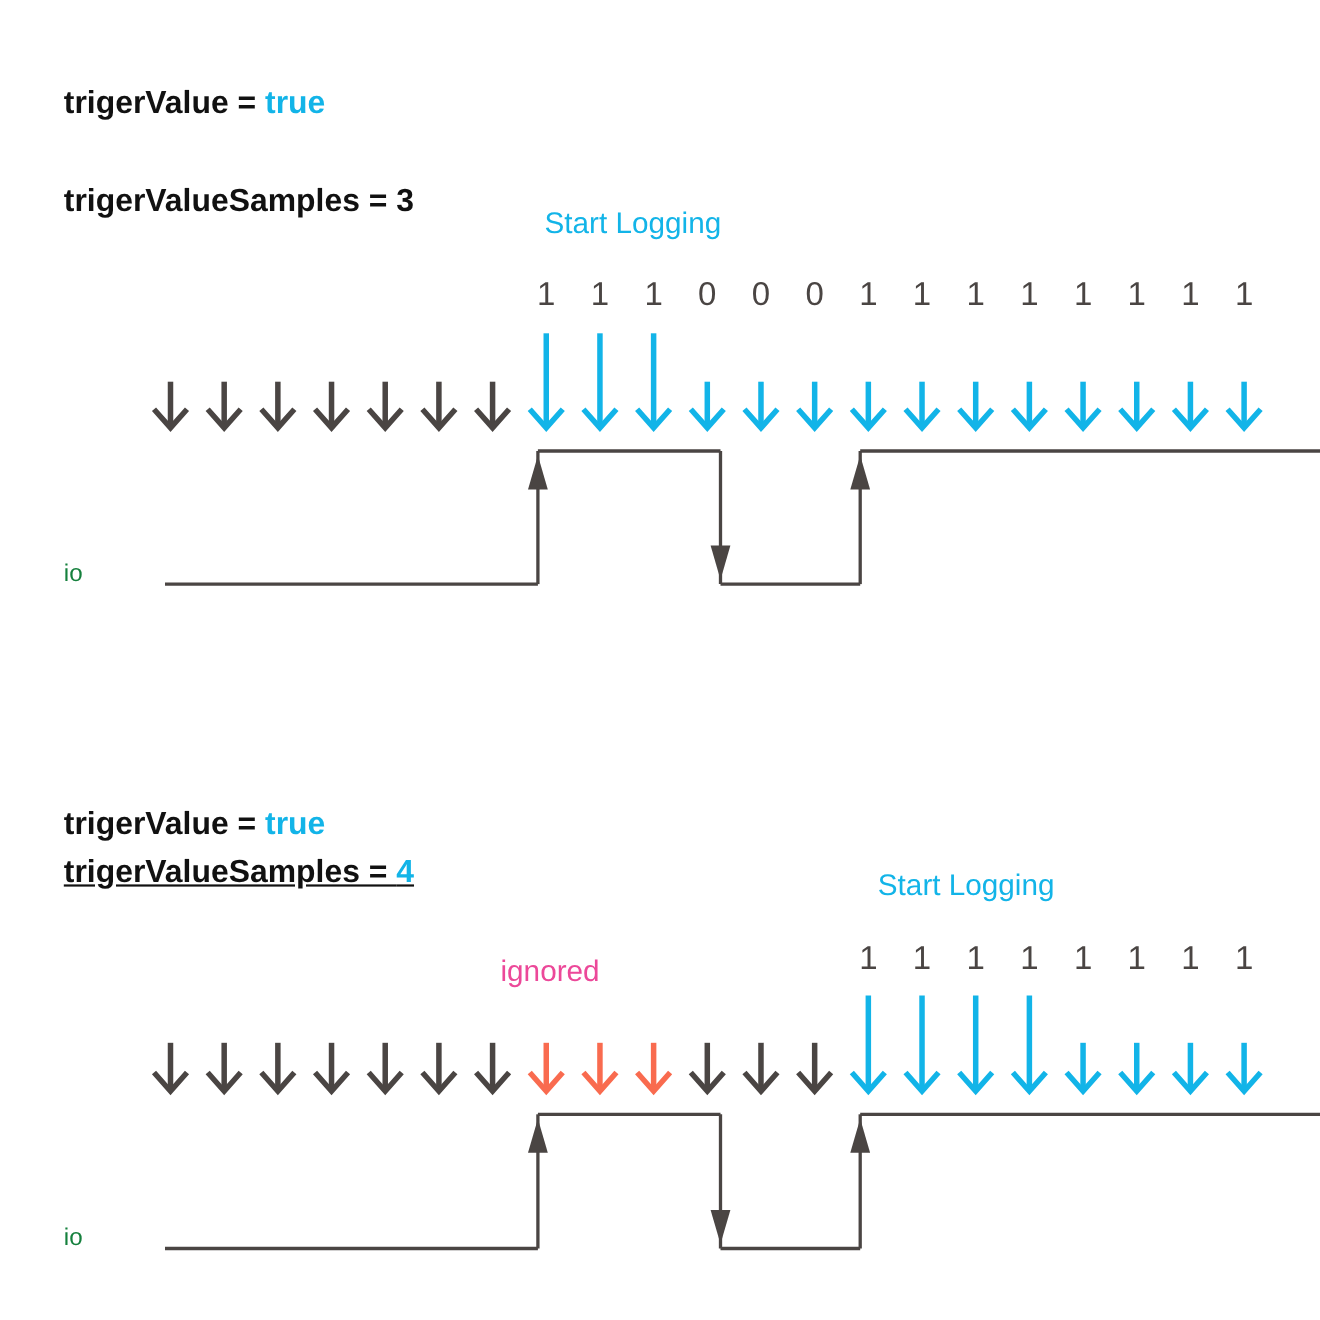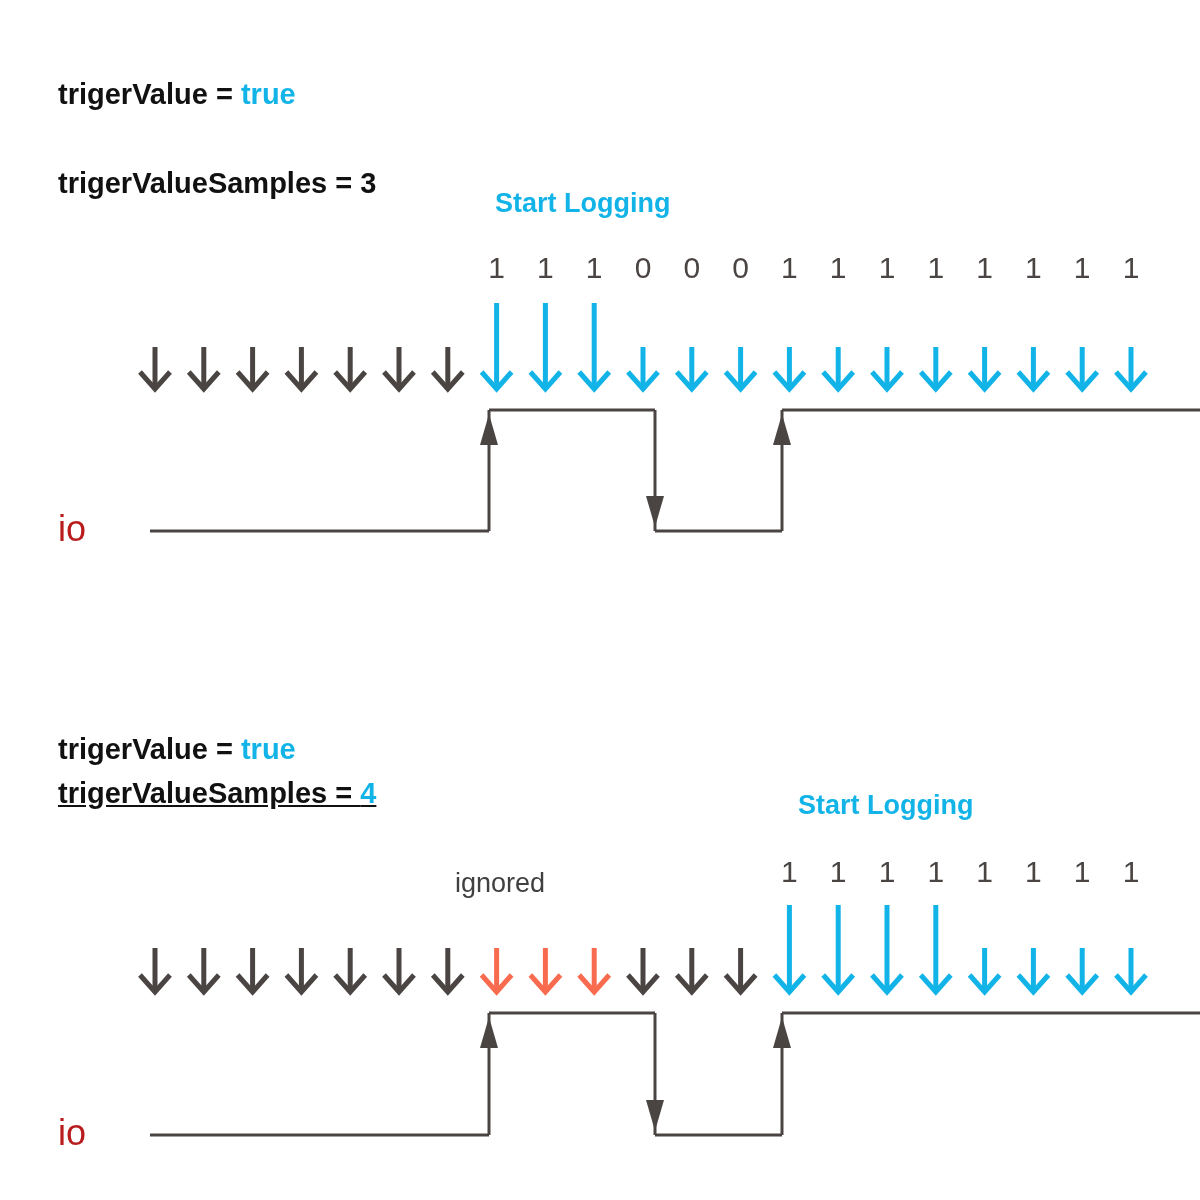--- a/index.html
+++ b/index.html
@@ -9,26 +9,26 @@
     font-family:"Liberation Sans", sans-serif;
     overflow:hidden;
     position:relative;
   }
   #stage{position:absolute;left:0;top:0;width:1200px;height:1200px;}
   .blk{position:absolute;left:0;top:0;width:1200px;}
 
   .hdr{position:absolute;font-weight:bold;font-size:29px;color:#111111;white-space:nowrap;letter-spacing:0px;}
   .hdr .accent{color:#12B4E8;text-align:center;}
 
-  .startlog{position:absolute;font-weight:bold;font-size:27px;color:#12B4E8;white-space:nowrap;}
-  .ignored{position:absolute;font-size:27px;color:#404040;white-space:nowrap;}
+  .startlog{position:absolute;font-weight:normal;font-size:27px;color:#12B4E8;white-space:nowrap;}
+  .ignored{position:absolute;font-size:27px;color:#ec4899;white-space:nowrap;}
 
   .digit{position:absolute;font-size:30px;color:#4A4543;text-align:center;width:30px;margin-left:-15px;white-space:nowrap;}
 
-  .iolabel{position:absolute;font-size:36px;color:#b91c1c;white-space:nowrap;}
+  .iolabel{position:absolute;font-size:22px;color:#15803d;white-space:nowrap;}
 
   svg{position:absolute;left:0;top:0;overflow:visible;}
 </style>
 </head>
 <body>
 
 <div id="stage">
     <div class="blk">
       <div class="hdr" style="left: 58px; top: 78px;"><span>trigerValue = </span><span class="accent" style="color: rgb(18, 180, 232);">true</span></div>
       <div class="hdr" style="left: 58px; top: 122px; margin-top: 45px;"><span>trigerValueSamples = </span><span style="color: rgb(17, 17, 17);">3</span></div>

